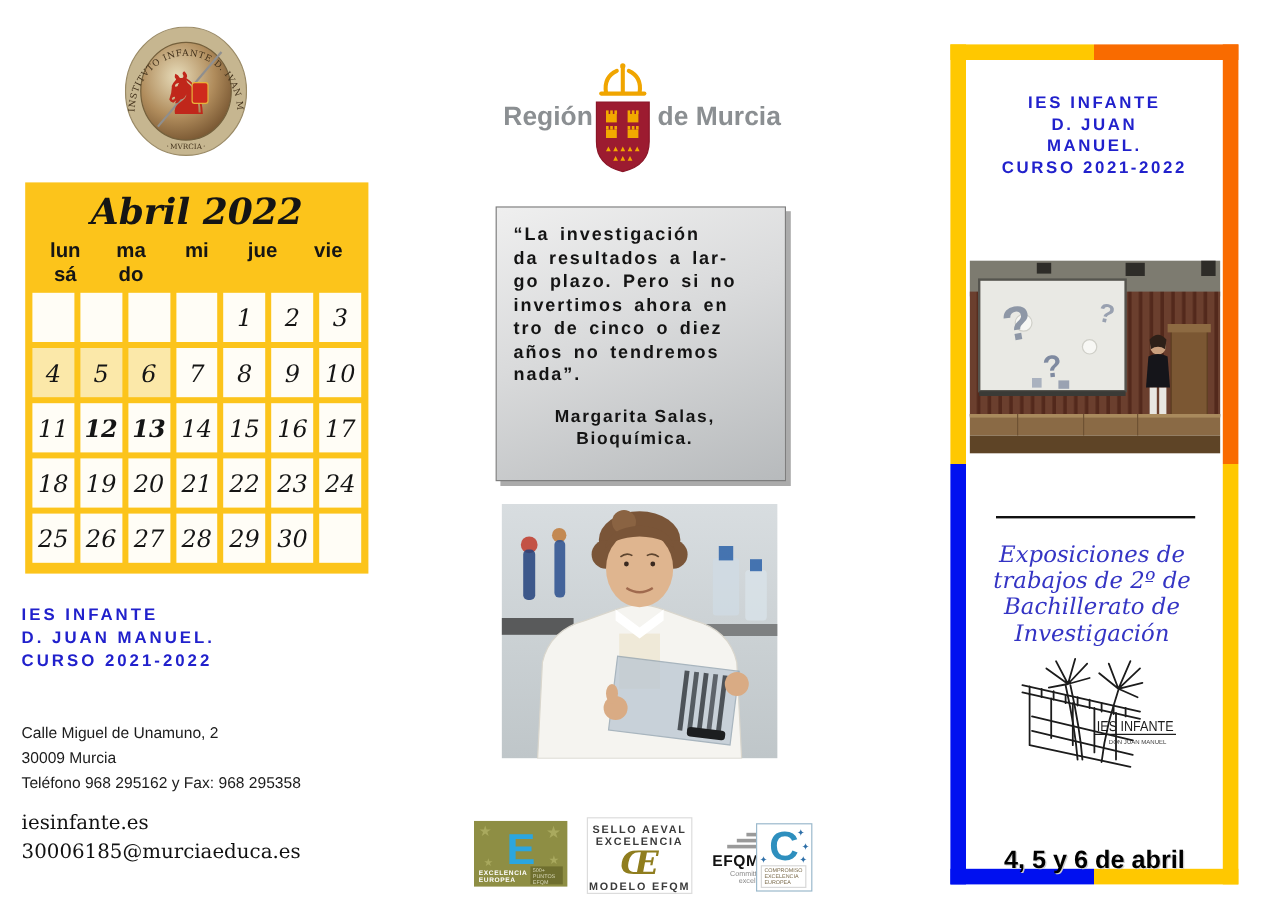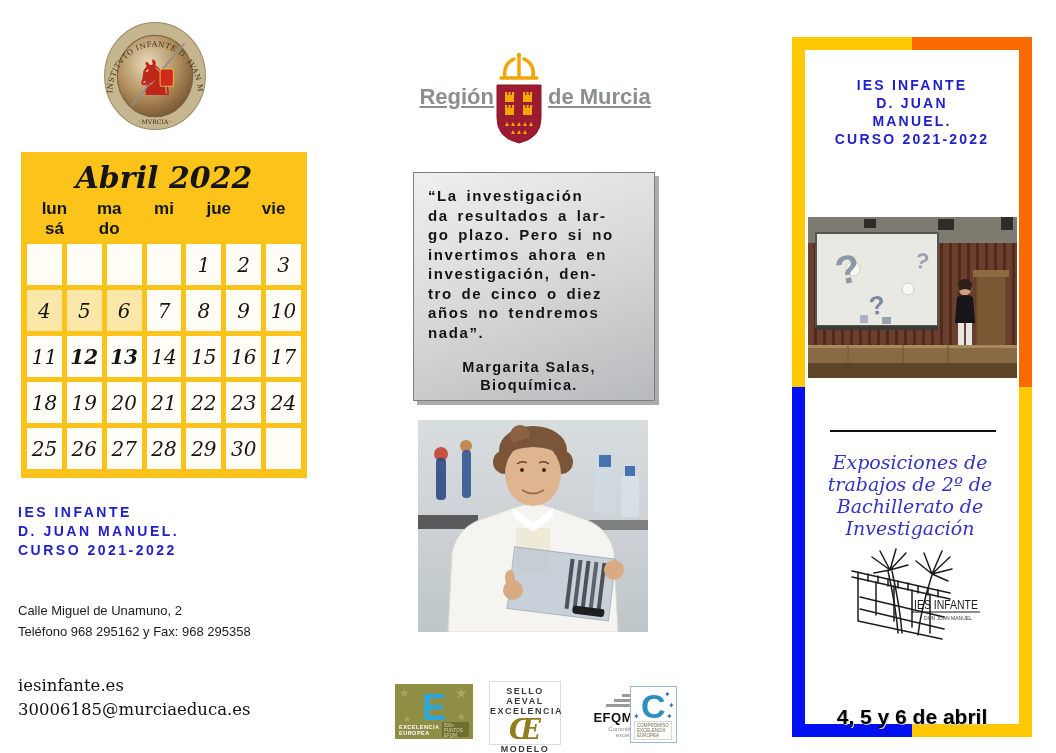--- a/index.html
+++ b/index.html
@@ -19,35 +19,35 @@
             font-family:"DejaVu Serif",serif;font-style:italic;font-size:20px;color:#151515;}
   .cal-cell.hl{background:#FBE8A9;}
   .cal-cell.b{font-weight:bold;}
   .school-title{left:18px;top:503px;color:#2121CC;font-weight:bold;font-size:14px;
                 letter-spacing:2.5px;line-height:19px;}
   .address{left:18px;top:600px;font-size:13px;line-height:21px;color:#1c1c1c;}
   .contact{left:18px;top:674px;font-family:"DejaVu Serif",serif;font-size:16.5px;
            line-height:23.5px;color:#111;}
 
   
-  .region-txt{font-weight:bold;font-size:22px;color:#8b8f92;top:84px;text-decoration:underline;}
+  .region-txt{font-weight:bold;font-size:22px;color:#8b8f92;top:84px;}
   .region-l{left:408px;width:86px;text-align:right;}
   .region-r{left:548px;}
   .crown{left:497px;top:52px;width:44px;height:30px;}
   .shield{left:496px;top:84px;width:46px;height:60px;}
   .quote{left:413px;top:172px;width:242px;height:229px;box-sizing:border-box;
          background:linear-gradient(160deg,#efefef 0%,#d9dadb 45%,#b7babc 100%);
          border:1px solid #7e7e7e;box-shadow:4px 4px 0 #ababab;padding:13px 24px 0 14px;}
   .quote-line{font-weight:bold;font-size:15px;letter-spacing:1.6px;word-spacing:3px;
               line-height:19.5px;color:#141414;white-space:nowrap;}
   .quote-author{margin-top:16px;text-align:center;font-weight:bold;font-size:14.5px;
                 letter-spacing:1.4px;line-height:18px;color:#141414;}
   .photo-salas{left:418px;top:420px;width:230px;height:212px;}
   .logo-exc{left:395px;top:684px;width:78px;height:55px;}
-  .logo-aeval{left:489px;top:681px;width:72px;height:64px;background:#fff;border:1px solid #dcdcdc;
+  .logo-aeval{left:489px;top:681px;width:88px;height:64px;background:#fff;border:1px solid #dcdcdc;
               box-sizing:border-box;text-align:center;}
   .aeval-line{font-size:9px;font-weight:bold;letter-spacing:1.5px;color:#3a3a3a;line-height:10px;}
   .aeval-glyph{font-family:"DejaVu Serif",serif;font-weight:bold;font-style:italic;
                font-size:27px;color:#8f7d1e;line-height:28px;}
   .logo-efqm{left:584px;top:692px;width:60px;}
   .efqm-bar{background:#9a9a9a;height:3px;margin:2px 0 0 auto;}
   .efqm-name{font-weight:bold;font-size:13px;color:#111;letter-spacing:0.5px;margin-top:3px;}
   .efqm-sq{display:inline-block;width:8px;height:8px;background:#F07800;margin-left:3px;}
   .efqm-tag{font-size:6px;color:#888;margin-top:1px;}
   .logo-cbox{left:630px;top:686px;width:47px;height:57px;background:#fff;border:1px solid #9bb9cc;
@@ -155,20 +155,21 @@
   </div>
 
   <div class="abs school-title">
     <div>IES INFANTE</div>
     <div>D. JUAN MANUEL.</div>
     <div>CURSO 2021-2022</div>
   </div>
 
   <div class="abs address">
     <div>Calle Miguel de Unamuno, 2</div>
+    <div>30009 Murcia</div>
     <div>Teléfono 968 295162 y Fax: 968 295358</div>
   </div>
 
   <div class="abs contact">
     <div>iesinfante.es</div>
     <div>30006185@murciaeduca.es</div>
   </div>
 
   <div class="abs region-txt region-l">Región</div>
   <svg class="abs crown" viewBox="0 0 44 30">
@@ -203,21 +204,20 @@
       <path d="M15,50 l2,-4 2,4 Z M21,50 l2,-4 2,4 Z M27,50 l2,-4 2,4 Z"></path>
     </g>
   </svg>
   <div class="abs region-txt region-r">de Murcia</div>
 
   <div class="abs quote">
     <div class="quote-line">“La investigación</div>
     <div class="quote-line">da resultados a lar-</div>
     <div class="quote-line">go plazo. Pero si no</div>
     <div class="quote-line">invertimos ahora en</div>
-    <div class="quote-line">investigación, den-</div>
     <div class="quote-line">tro de cinco o diez</div>
     <div class="quote-line">años no tendremos</div>
     <div class="quote-line">nada”.</div>
     <div class="quote-author">
       <div>Margarita Salas,</div>
       <div>Bioquímica.</div>
     </div>
   </div>
 
   <svg class="abs photo-salas" viewBox="0 0 230 212">

